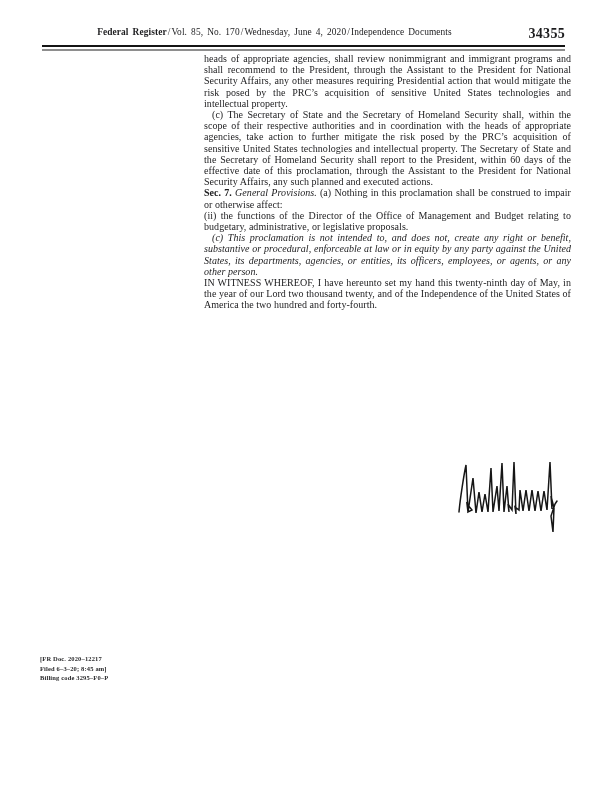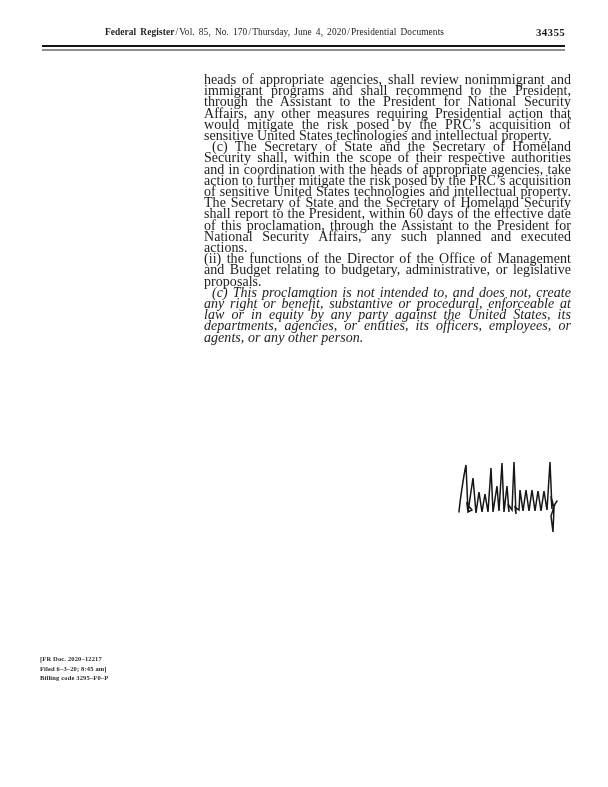--- a/index.html
+++ b/index.html
@@ -34,21 +34,21 @@
     right: 58px;
     text-align: center;
   }
   .header-journal { font-weight: bold; }
   .header-sep { padding: 0 1px; }
   .header-page-number {
     position: absolute;
     right: 0;
     top: -1px;
     font-weight: bold;
-    font-size: 11px;
+    font-size: 14px;
     letter-spacing: 0.3px;
   }
   .rule-thick {
     position: absolute;
     left: 42px;
     top: 44.5px;
     width: 523px;
     height: 2.6px;
     background: #141414;
   }
@@ -59,25 +59,24 @@
     width: 523px;
     height: 1.5px;
     background: #8e8e8e;
   }
   
   .column {
     position: absolute;
     left: 204px;
     top: 53px;
     width: 367px;
-    font-size: 14px;
+    font-size: 10px;
     line-height: 11.2px;
     text-align: justify;
     letter-spacing: 0.05px;
-    margin-top: 21px;
   }
   .column p { margin: 0; }
   .p-cont   { margin-bottom: 8px; }
   .p-indent { text-indent: 8px; }
   .p-c      { margin-bottom: 4px; }
   .p-d      { margin-bottom: 3px; }
   .p-sec7   { margin-bottom: 3px; }
   .sec-label { font-weight: bold; }
   .sec-title { font-style: italic; }
   .p-list   { margin-left: 6px; margin-bottom: 3.5px; text-indent: 0; }
@@ -105,32 +104,34 @@
   }
   .doc-footer div { white-space: nowrap; }
 </style>
 </head>
 <body>
 
 <div class="page">
 
   <div class="header-row">
     <div class="header-center">
-      <span class="header-journal">Federal Register</span><span class="header-sep">/</span><span>Vol. 85, No. 170</span><span class="header-sep">/</span><span>Thursday, June 4, 2020</span><span class="header-sep">/</span><span>Presidential Documents</span>
+      <span class="header-journal">Federal Register</span><span class="header-sep">/</span><span>Vol. 85, No. 170</span><span class="header-sep">/</span><span>Wednesday, June 4, 2020</span><span class="header-sep">/</span><span>Independence Documents</span>
     </div>
     <span class="header-page-number">34355</span>
   </div>
   <div class="rule-thick"></div>
   <div class="rule-thin"></div>
 
   <div class="column">
     <p class="p-cont">heads of appropriate agencies, shall review nonimmigrant and immigrant programs and shall recommend to the President, through the Assistant to the President for National Security Affairs, any other measures requiring Presidential action that would mitigate the risk posed by the PRC’s acquisition of sensitive United States technologies and intellectual property.</p>
     <p class="p-indent p-c">(c) The Secretary of State and the Secretary of Homeland Security shall, within the scope of their respective authorities and in coordination with the heads of appropriate agencies, take action to further mitigate the risk posed by the PRC’s acquisition of sensitive United States technologies and intellectual property. The Secretary of State and the Secretary of Homeland Security shall report to the President, within 60 days of the effective date of this proclamation, through the Assistant to the President for National Security Affairs, any such planned and executed actions.</p>
+    <p class="p-sec7"><span class="sec-label">Sec. 7.</span><span class="sec-title"> General Provisions.</span><span> (a) Nothing in this proclamation shall be construed to impair or otherwise affect:</span></p>
     <p class="p-list">(ii) the functions of the Director of the Office of Management and Budget relating to budgetary, administrative, or legislative proposals.</p>
     <p class="p-indent p-c2">(c) This proclamation is not intended to, and does not, create any right or benefit, substantive or procedural, enforceable at law or in equity by any party against the United States, its departments, agencies, or entities, its officers, employees, or agents, or any other person.</p>
+    <p class="p-witness">IN WITNESS WHEREOF, I have hereunto set my hand this twenty-ninth day of May, in the year of our Lord two thousand twenty, and of the Independence of the United States of America the two hundred and forty-fourth.</p>
   </div>
 
   <svg class="signature" viewBox="0 0 112 92" xmlns="http://www.w3.org/2000/svg" aria-hidden="true">
     <path fill="none" stroke="#161616" stroke-width="1.5" stroke-linejoin="miter" stroke-linecap="round" d="M7,60
          C8,48 12,22 14,13
          L16,60 L15,52 L20,58 L16,60
          L21,26 L24,61 L27,40 L30,60 L33,42 L36,60
          L39,16 L41,60
          L45,34 L47,59
          L50,11 L52,60 L55,34 L57,60 L56,52 L60,58

